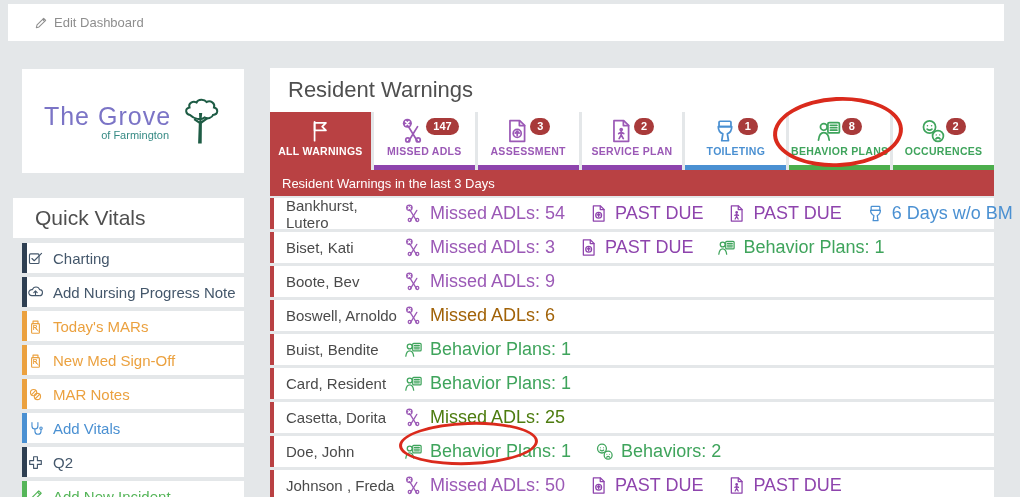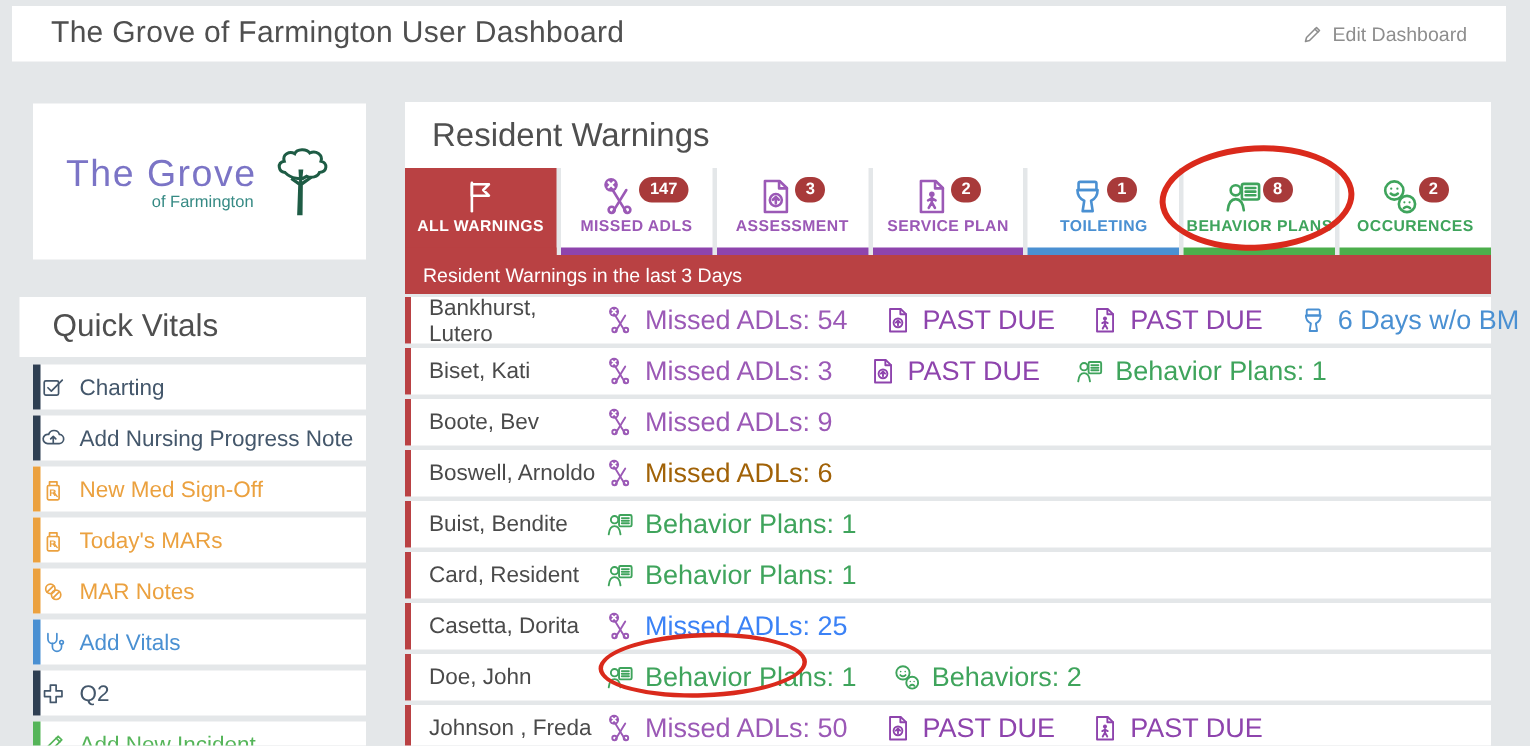--- a/index.html
+++ b/index.html
@@ -55,21 +55,20 @@
 
   
   .annot { position:absolute; border-radius:50%; border:4px solid #da2a1c; z-index:9; pointer-events:none; }
   .annot-tab { left:773px; top:97px; width:130px; height:70px; transform:rotate(-3deg); }
   .annot-row { left:399px; top:422px; width:139px; height:43px; border-width:3px; transform:rotate(-2deg); }
 </style>
 </head>
 <body>
 
 <div class="card header-bar">
-  <div class="page-title">The Grove of Farmington User Dashboard</div>
   <div class="edit-btn">
     <span class="icn" id="edit-pencil">
         <svg viewBox="0 0 24 24" fill="none" stroke="#8e8e8e" stroke-width="1.8" stroke-linecap="round" stroke-linejoin="round">
           <path d="M4 20l1.2-4.6L16.6 4l3.4 3.4L8.6 18.8 4 20z"></path>
           <path d="M14.8 5.8l3.4 3.4"></path>
         </svg>
       </span>
     <span>Edit Dashboard</span>
   </div>
 </div>
@@ -114,32 +113,32 @@
     </div>
     <div class="qt-item" style="border-left-color: rgb(235, 161, 63); color: rgb(235, 161, 63);">
       <span class="icn" style="width: 17px; height: 17px; color: rgb(235, 161, 63);">
         <svg viewBox="0 0 24 24" fill="none" stroke="currentColor" stroke-width="1.6" stroke-linecap="round" stroke-linejoin="round">
           <rect x="6.5" y="8" width="11" height="13.5" rx="1.2"></rect>
           <path d="M8.5 8V4.5h7V8"></path>
           <text x="11.5" y="17.5" font-size="9" text-anchor="middle" fill="currentColor" stroke="none" font-weight="bold">R</text>
           <path d="M12.6 14.2l3.2 4.2" stroke-width="1.3"></path>
         </svg>
       </span>
-      <span>New Med Sign-Off</span>
+      <span>Today's MARs</span>
     </div>
     <div class="qt-item" style="border-left-color: rgb(235, 161, 63); color: rgb(235, 161, 63);">
       <span class="icn" style="width: 17px; height: 17px; color: rgb(235, 161, 63);">
         <svg viewBox="0 0 24 24" fill="none" stroke="currentColor" stroke-width="1.6" stroke-linecap="round" stroke-linejoin="round">
           <rect x="6.5" y="8" width="11" height="13.5" rx="1.2"></rect>
           <path d="M8.5 8V4.5h7V8"></path>
           <text x="11.5" y="17.5" font-size="9" text-anchor="middle" fill="currentColor" stroke="none" font-weight="bold">R</text>
           <path d="M12.6 14.2l3.2 4.2" stroke-width="1.3"></path>
         </svg>
       </span>
-      <span>Today's MARs</span>
+      <span>New Med Sign-Off</span>
     </div>
     <div class="qt-item" style="border-left-color: rgb(235, 161, 63); color: rgb(235, 161, 63);">
       <span class="icn" style="width: 17px; height: 17px; color: rgb(235, 161, 63);">
         <svg viewBox="0 0 24 24" fill="none" stroke="currentColor" stroke-width="1.6" stroke-linecap="round" stroke-linejoin="round">
           <circle cx="9.3" cy="9.3" r="4.4"></circle>
           <path d="M6.2 12.4l6.2-6.2"></path>
           <circle cx="14.7" cy="14.9" r="4.4"></circle>
           <path d="M11.6 18l6.2-6.2"></path>
         </svg>
       </span>
@@ -422,21 +421,21 @@
             <path d="M2.3 20.5c.5-4.6 2.5-6.9 4.9-6.9 2.5 0 4.5 2.3 5 6.9"></path>
             <rect x="11" y="4.2" width="10.6" height="9.6" rx="1.2" fill="#fff"></rect>
             <path d="M13.3 6.8h6M13.3 9h6M13.3 11.2h6"></path>
           </svg>
         </span>
         <span>Behavior Plans: 1</span>
       </span>
     </div>
     <div class="res-row">
       <span class="res-name">Casetta, Dorita</span>
-      <span class="warning" style="color: #3b82f6;">
+      <span class="warning" style="color: #4d7c0f;">
         <span class="icn" style="width: 19px; height: 19px; color: rgb(155, 89, 182);">
           <svg viewBox="0 0 24 24" fill="none" stroke="currentColor" stroke-width="1.6" stroke-linecap="round" stroke-linejoin="round">
             <line x1="8.2" y1="21" x2="16.2" y2="8"></line>
             <line x1="15.8" y1="21" x2="7.8" y2="8"></line>
             <circle cx="7.2" cy="20.2" r="1.9"></circle>
             <circle cx="16.8" cy="20.2" r="1.9"></circle>
             <circle cx="6.8" cy="4.8" r="4.2" fill="currentColor" stroke="none"></circle>
             <path d="M5.3 3.3l3 3M8.3 3.3l-3 3" stroke="#fff" stroke-width="1.5"></path>
           </svg>
         </span>

